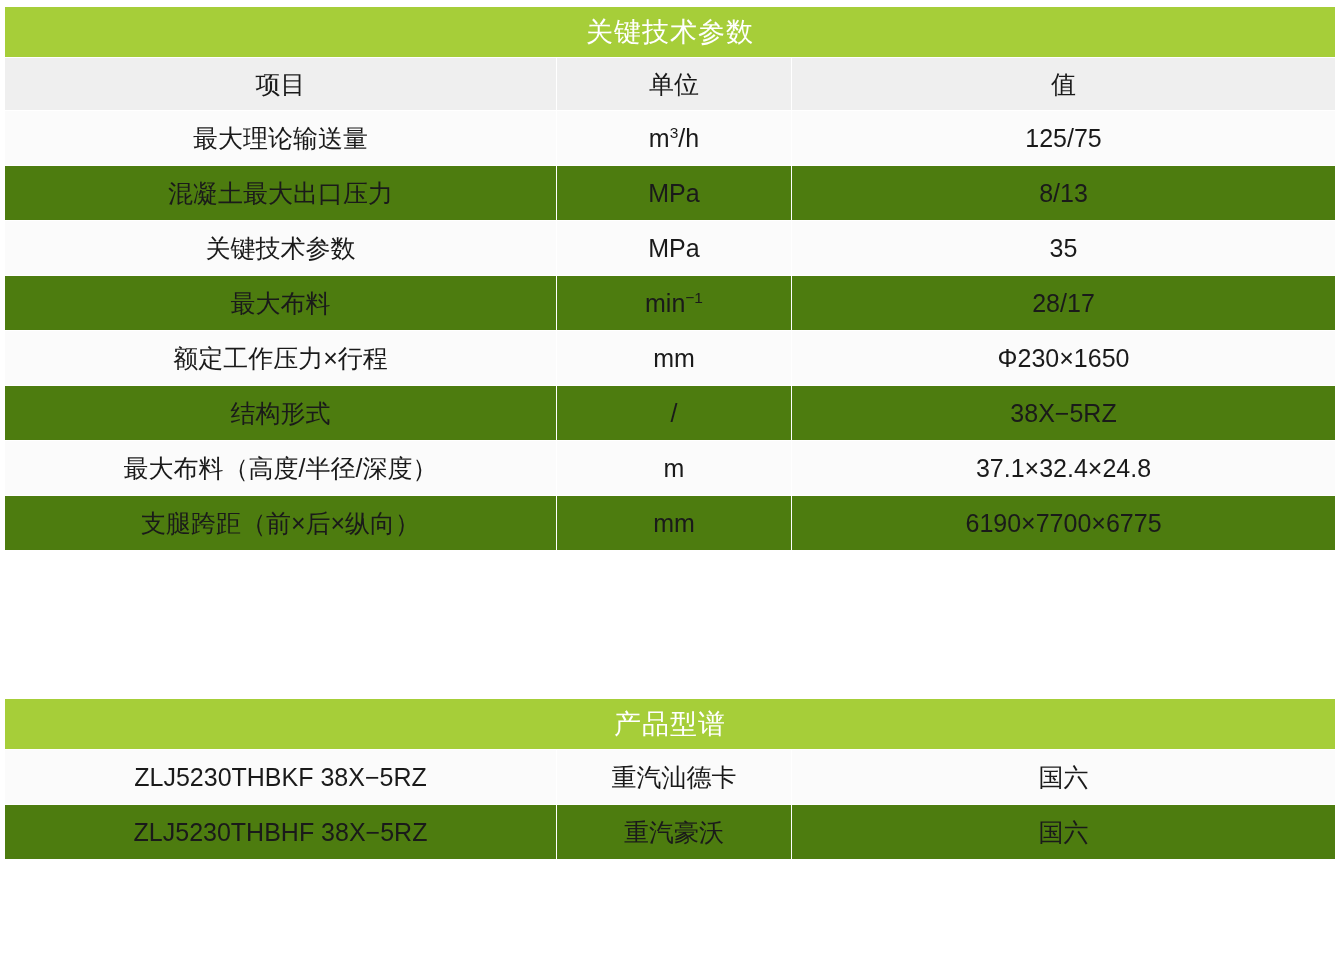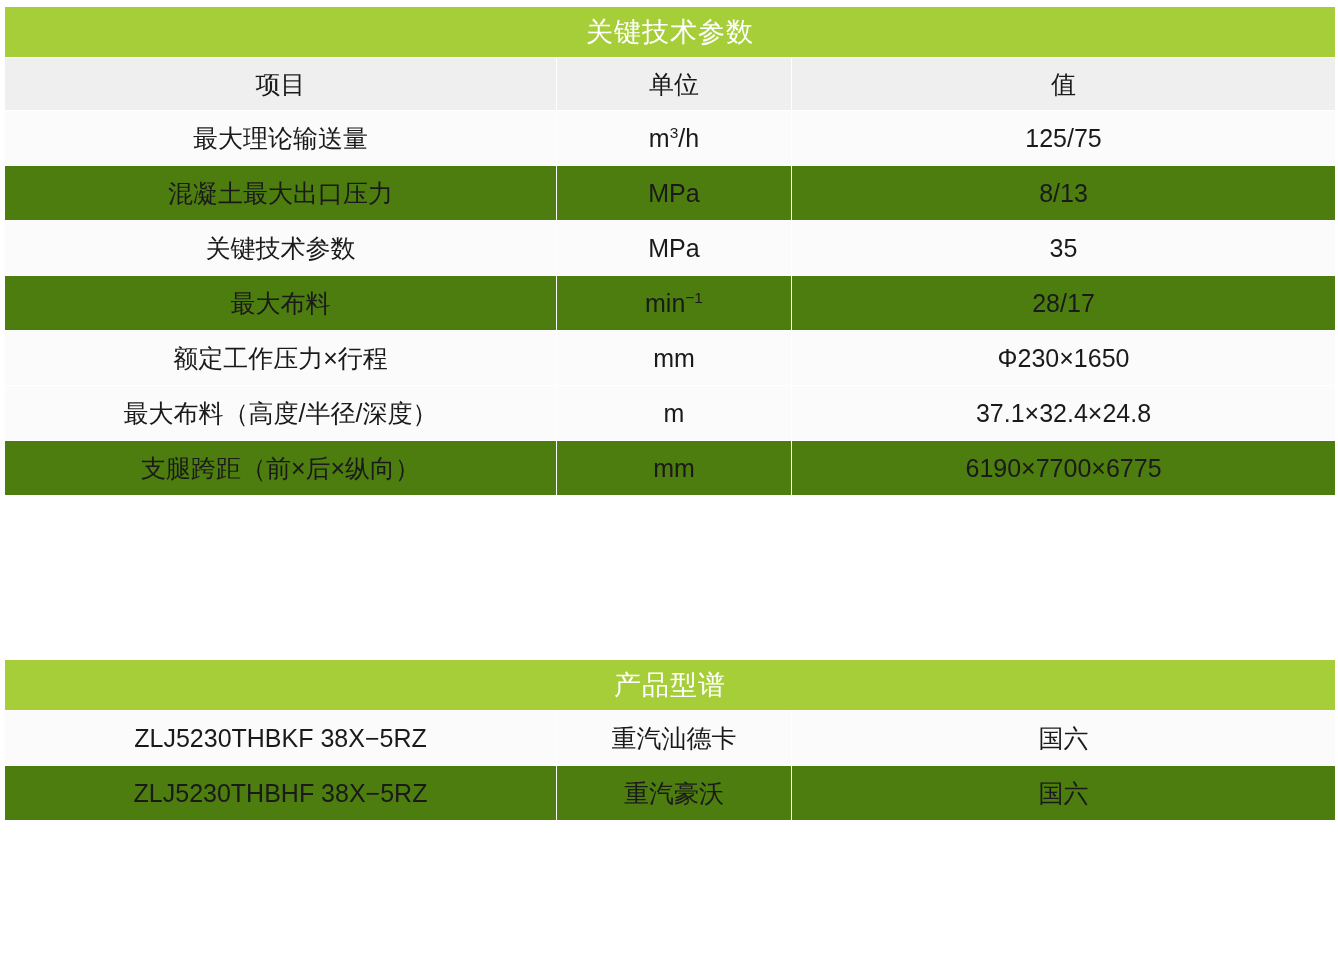--- a/index.html
+++ b/index.html
@@ -72,21 +72,21 @@
   .col-brand { width: 235px; }
   .col-emission { width: 544px; }
 
   sup {
     font-size: 0.62em;
     vertical-align: super;
     line-height: 0;
   }
 
   .table-block-1 { position: absolute; top: 6px; left: 4px; }
-  .table-block-2 { position: absolute; top: 659px; left: 4px; }
+  .table-block-2 { position: absolute; top: 698px; left: 4px; }
 
   .nowrap { white-space: nowrap; }
 </style>
 </head>
 <body>
 
 <div class="page">
 
   <div class="table-block-1">
     <table class="spec">
@@ -124,20 +124,25 @@
           <tr class="row-even">
             <td>最大布料</td>
             <td>min<sup>−1</sup></td>
             <td class="nowrap">28/17</td>
           </tr>
           <tr class="row-odd">
             <td>额定工作压力×行程</td>
             <td>mm</td>
             <td class="nowrap">Φ230×1650</td>
           </tr>
+          <tr class="row-even">
+            <td>结构形式</td>
+            <td>/</td>
+            <td class="nowrap">38X−5RZ</td>
+          </tr>
           <tr class="row-odd">
             <td>最大布料（高度/半径/深度）</td>
             <td>m</td>
             <td class="nowrap">37.1×32.4×24.8</td>
           </tr>
           <tr class="row-even">
             <td>支腿跨距（前×后×纵向）</td>
             <td>mm</td>
             <td class="nowrap">6190×7700×6775</td>
           </tr>

